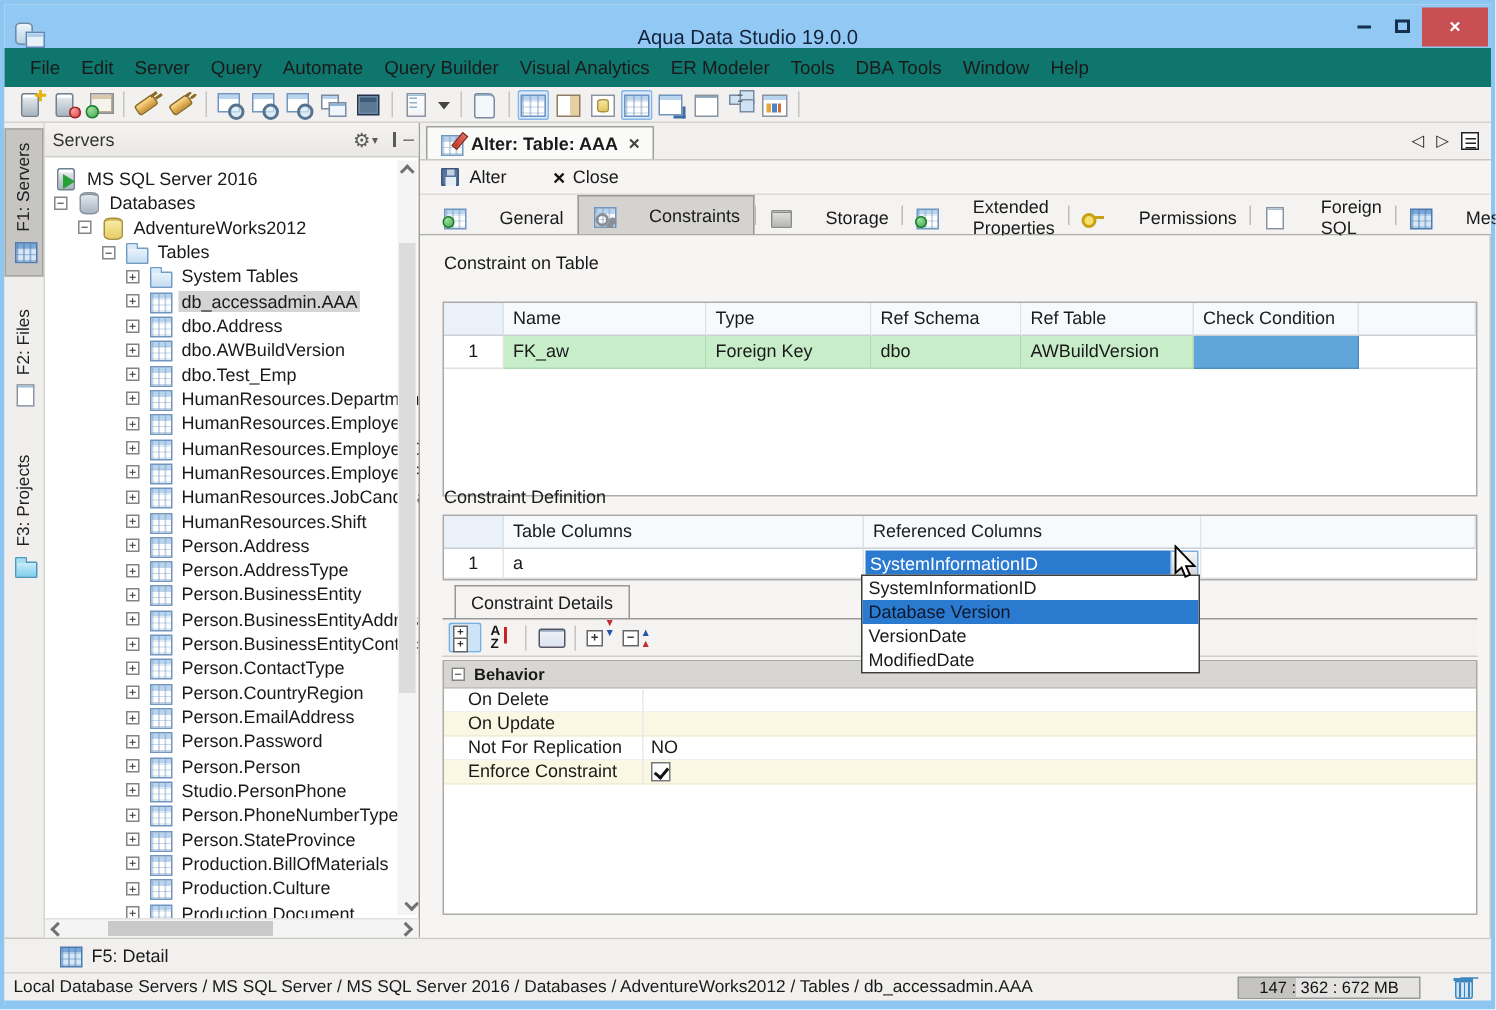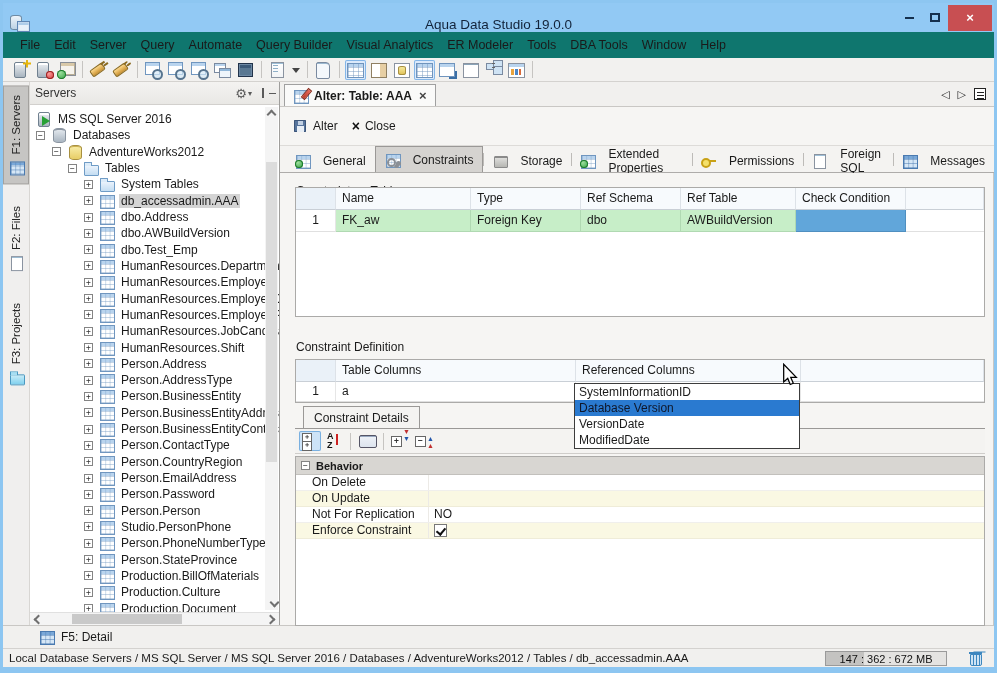--- a/index.html
+++ b/index.html
@@ -115,27 +115,27 @@
 .vscroll .chev.down{position:absolute;bottom:0;left:3px}
 
 .main{flex:1;display:flex;flex-direction:column;position:relative;background:#f6f5f3;min-width:0}
 .doctabs{height:24px;background:#f1f0ee;display:flex;align-items:flex-end;padding-left:4px;flex:none}
 .doctab{height:22px;background:#fafaf9;border:1px solid #a0a0a0;border-bottom:none;display:flex;align-items:center;gap:5px;padding:0 8px;font-weight:bold;font-size:12px}
 .doctab .ic-altertable{width:16px;height:14px;position:relative}
 .tab-close{font-weight:bold;color:#444;font-size:13px;line-height:1;margin-left:2px}
 .tabnav{margin-left:auto;display:flex;align-items:center;gap:8px;padding-right:8px;height:100%}
 .tabnav .arr{font-size:11px;color:#222;line-height:1}
 .listbtn{width:12px;height:12px;border:1.5px solid #222;background:linear-gradient(#222 0 0) 2px 3px/7px 1px no-repeat,linear-gradient(#222 0 0) 2px 6px/7px 1px no-repeat,linear-gradient(#222 0 0) 2px 9px/7px 1px no-repeat,#fff}
-.docbar{height:40px;background:#f6f5f3;border-top:1px solid #c9c7c4;border-bottom:1px solid #dddbd8;display:flex;align-items:center;gap:4px;padding-left:8px;flex:none}
+.docbar{height:24px;background:#f6f5f3;border-top:1px solid #c9c7c4;border-bottom:1px solid #dddbd8;display:flex;align-items:center;gap:21px;padding-left:8px;flex:none}
 .docbtn{display:flex;align-items:center;gap:5px;padding:2px 5px;font-size:12px}
 .ic-save{width:15px;height:14px;position:relative}
 .bold-x{font-weight:bold;font-size:14px;line-height:1;color:#111}
 
 .subtabs{height:27px;background:#f4f3f1;border-bottom:1px solid #aeacaa;display:flex;align-items:flex-end;padding-left:6px;flex:none}
-.dtab{height:23px;display:flex;align-items:center;gap:12px;padding:0 9px;font-size:12px;position:relative}
+.dtab{height:23px;display:flex;align-items:center;gap:22px;padding:0 9px;font-size:12px;position:relative}
 .dtab .dt-ico{width:16px;height:14px;position:relative;flex:none}
 .dtab.sel{background:#d5d3d0;border:1px solid #9a9896;border-bottom:none;height:26px}
 .dtab:not(.sel):not(:first-child)::before{content:"";position:absolute;left:0;top:4px;bottom:6px;width:1px;background:#bdbbb8}
 
 .content{flex:1;position:relative;background:#f6f5f3;border-right:1px solid #c9c7c4}
 .sec-label{position:absolute;left:16px;font-size:12px;color:#1a1a1a}
 .grid{position:absolute;left:15px;width:690px;background:#fff;border:1px solid #abaaa8;display:flex;flex-direction:column;font-size:12px}
 .g-row{display:flex;height:22px;line-height:21px;flex:none}
 .g-cell{flex:none;padding:0 6px;overflow:hidden;white-space:nowrap;border-right:1px solid #e6e6e6;border-bottom:1px solid #e0e0e0}
 .g-head .g-cell{background:#f7fafd;border-right:1px solid #dde2e8;border-bottom:1px solid #c9cfd6}
@@ -542,21 +542,21 @@
           </div>
           <div class="dtab">
             <span class="dt-ico ic-tbl-blue"></span>
             <span>Messages</span>
           </div>
       </div>
 
       <div class="content">
         <div class="sec-label" style="top:11px">Constraint on Table</div>
 
-        <div class="grid g1" style="top:14px;height:130px">
+        <div class="grid g1" style="top:44px;height:130px">
           <div class="g-row g-head">
             <div class="g-cell c0"></div>
             <div class="g-cell c1">Name</div>
             <div class="g-cell c2">Type</div>
             <div class="g-cell c3">Ref Schema</div>
             <div class="g-cell c4">Ref Table</div>
             <div class="g-cell c5">Check Condition</div>
             <div class="g-cell cfill"></div>
           </div>
           <div class="g-row">

